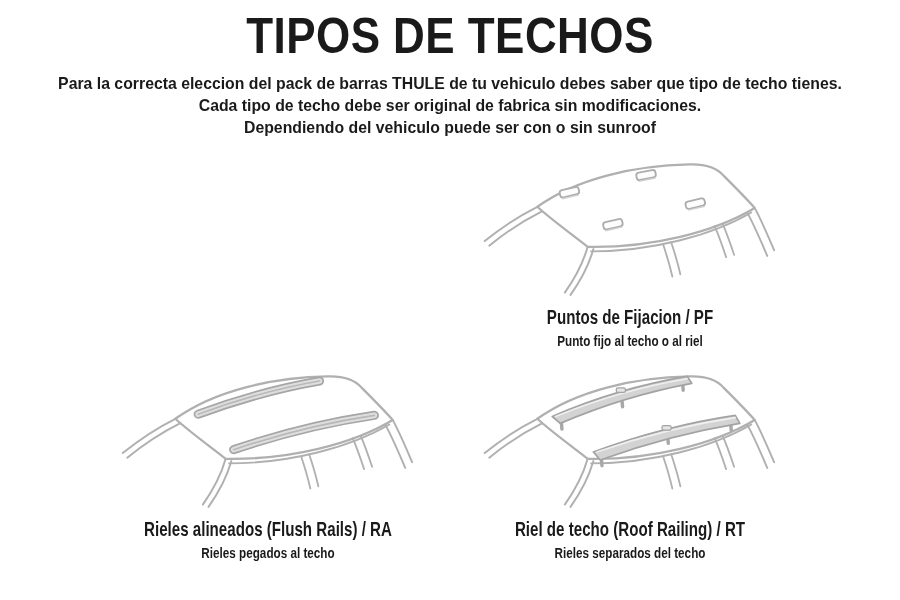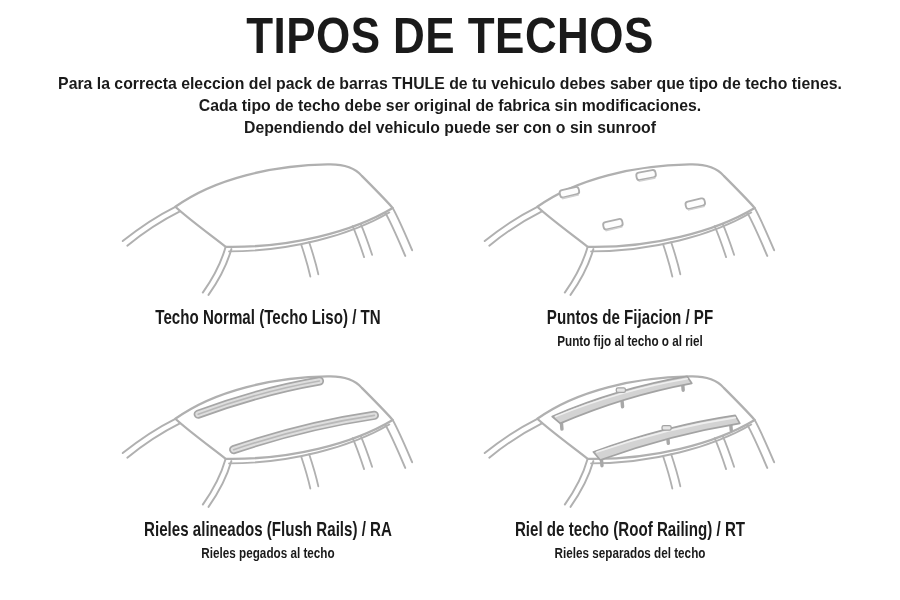--- a/index.html
+++ b/index.html
@@ -103,28 +103,20 @@
         <path d="M212,62 C216,71 219,80 222,89" stroke-width="1.6"></path>
 
         <path d="M240,48 C246,59 251,71 257,85" stroke-width="1.7"></path>
         <path d="M234,53 C240,64 245,76 251,90" stroke-width="1.7"></path>
       </g>
     </defs>
   </svg>
 
   <section class="figures">
 
-    <figure class="figure" id="cell-tn">
-      <svg width="300" height="151" viewBox="0 0 262 132">
-        <use href="#base-roof"></use>
-      </svg>
-      <figcaption>
-        <div class="caption">Techo Normal (Techo Liso) / TN</div>
-      </figcaption>
-    </figure>
 
     <figure class="figure" id="cell-pf">
       <svg width="300" height="151" viewBox="0 0 262 132">
         <use href="#base-roof"></use>
         <g>
           <g transform="translate(78,34) rotate(-13)">
             <rect x="-8.5" y="-3" width="17" height="6.5" rx="2.5" fill="#fdfdfd" stroke="#adadad" stroke-width="1.6"></rect>
             <path d="M-7.5,4.4 L7.5,4.4" stroke="#cfcfcf" stroke-width="1.2" fill="none"></path>
           </g>
           <g transform="translate(145,19) rotate(-11)">

